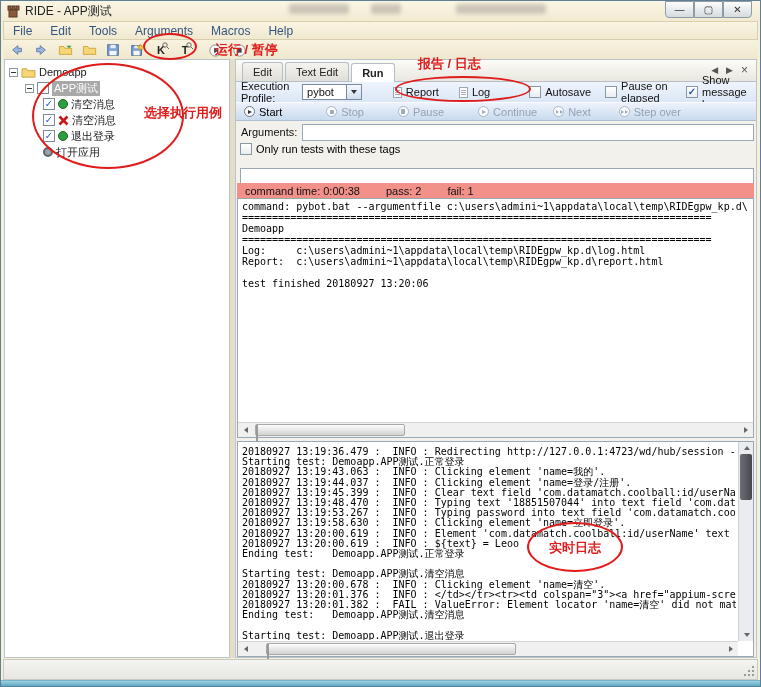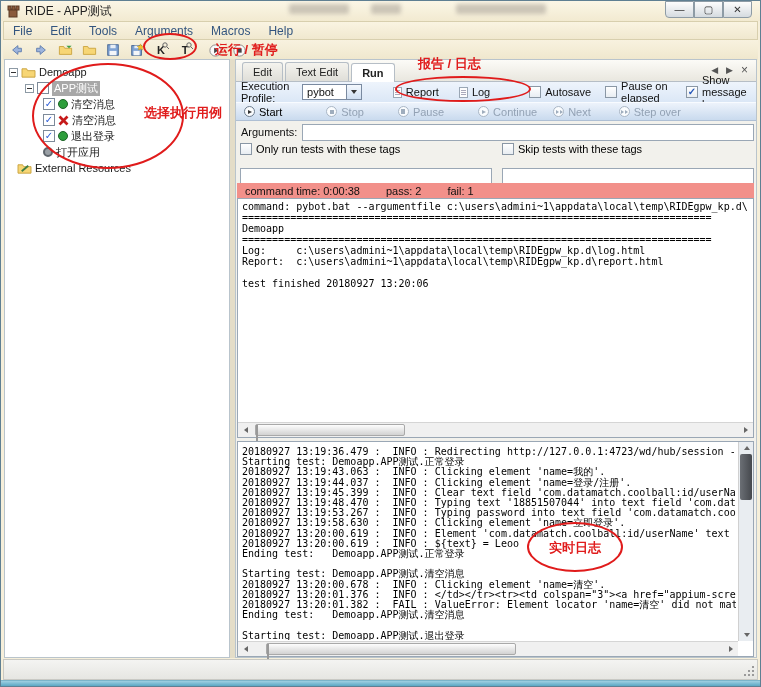--- a/index.html
+++ b/index.html
@@ -261,27 +261,20 @@
       </div>
       <div class="trow" style="padding-left:34px">
         <span class="tree-cb">✓</span>
         <span class="pass-dot"></span>
         <span>退出登录</span>
       </div>
       <div class="trow" style="padding-left:34px">
         <span class="gear-dot"></span>
         <span>打开应用</span>
       </div>
-      <div class="trow" style="padding-left:8px">
-        <svg width="15" height="13" viewBox="0 0 16 14">
-            <path d="M1 12 L1 3 h5 l1 2 h8 v7 z" fill="#f7d675" stroke="#c9a23d"></path>
-            <line x1="5" y1="10" x2="12" y2="4" stroke="#3f7e44" stroke-width="2"></line>
-          </svg>
-        <span>External Resources</span>
-      </div>
     </div>
   </div>
 
   <div class="splitter"></div>
 
   <div class="run-panel">
 
     <div class="tabbar">
       <div class="tab">Edit</div>
       <div class="tab">Text Edit</div>
@@ -371,27 +364,20 @@
     <div class="args-row">
       <span class="lbl">Arguments:</span>
       <input class="txt-input" value="" style="">
     </div>
 
     <div class="tags-row">
       <div class="tag-col">
         <div class="cb-item">
           <span class="cb"></span>
           <span>Only run tests with these tags</span>
-        </div>
-        <input class="txt-input" value="" style="">
-      </div>
-      <div class="tag-col">
-        <div class="cb-item">
-          <span class="cb"></span>
-          <span>Skip tests with these tags</span>
         </div>
         <input class="txt-input" value="" style="">
       </div>
     </div>
 
     <div class="elapsed">
       <span>command time: 0:00:38</span>
       <span>pass: 2</span>
       <span>fail: 1</span>
     </div>

